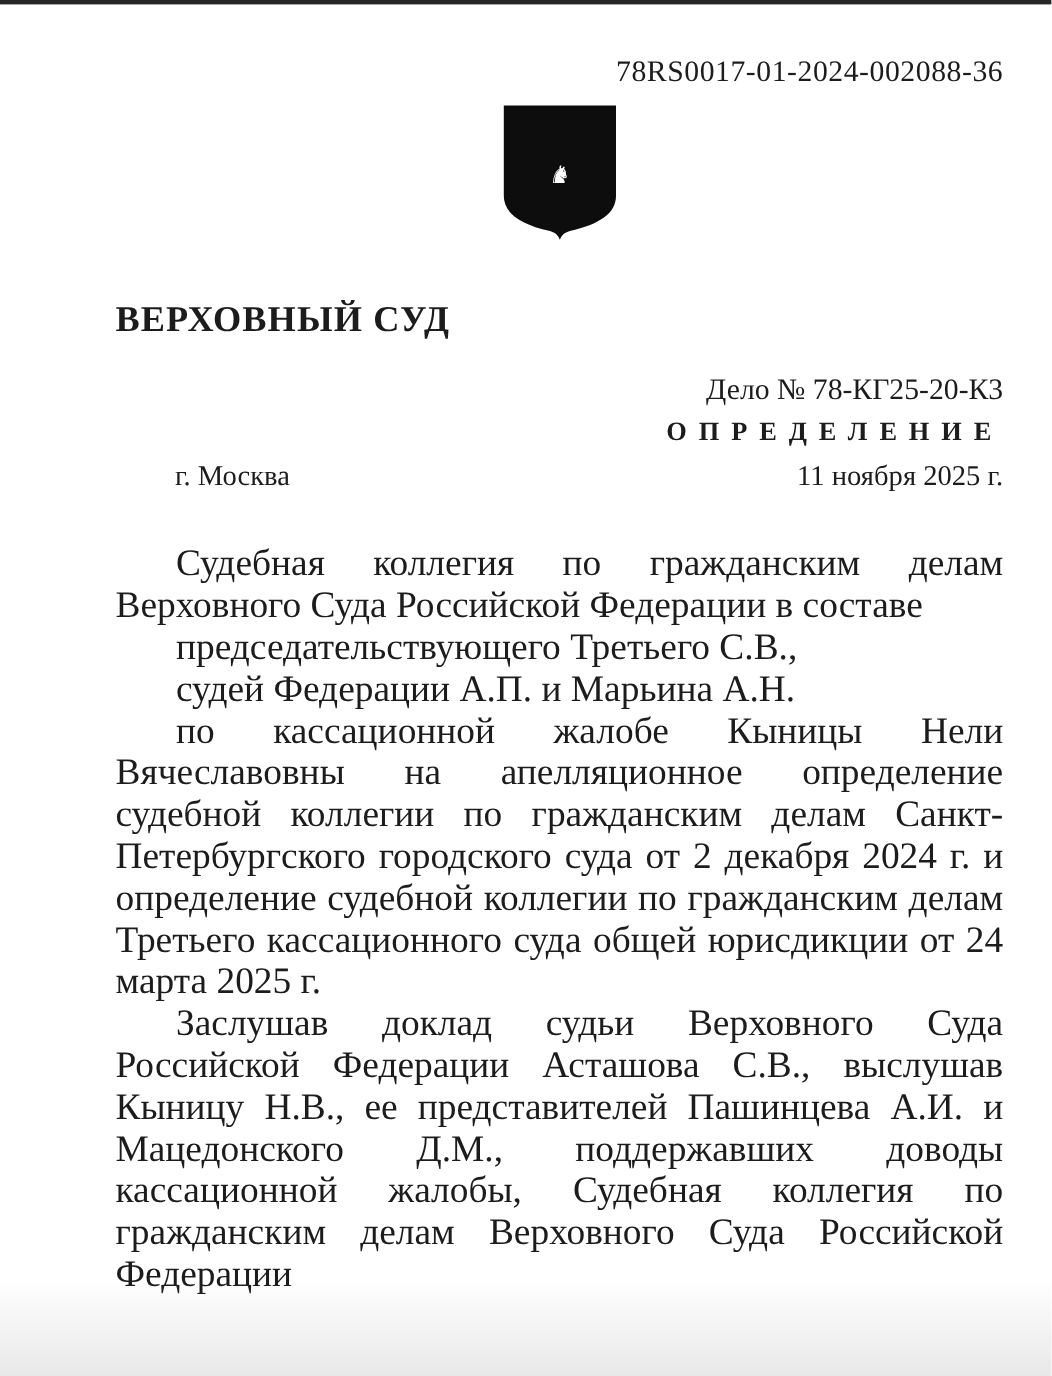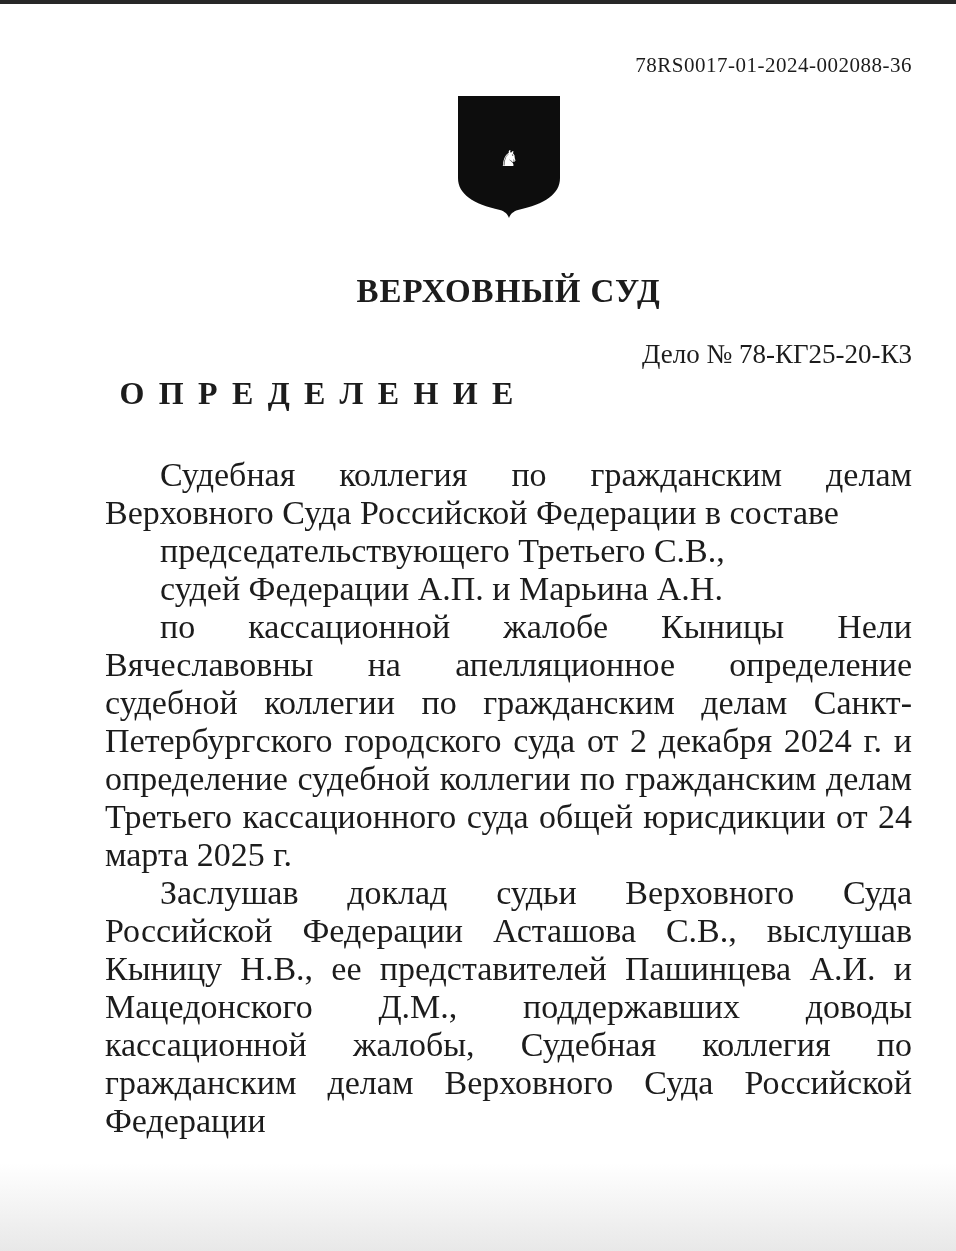--- a/index.html
+++ b/index.html
@@ -24,51 +24,50 @@
     width: 956px; height: 88px;
     background: linear-gradient(to bottom, rgba(128,128,128,0) 0%, rgba(128,128,128,0.18) 100%);
     pointer-events: none;
   }
   .page {
     position: relative;
     padding: 50px 44px 0 105px; 
   }
   .registry {
     text-align: right;
-    font-size: 21px;
+    font-size: 27px;
     line-height: 30px;
     letter-spacing: 0.5px;
     white-space: nowrap;
   }
   .emblem-wrap {
     display: flex;
     justify-content: center;
     margin-top: 13px;
   }
   .shield { display: block; width: 108px; height: 127px; }
   .court-name {
     margin-top: 44px;
-    text-align: center;
     font-weight: bold;
     font-size: 33px;
     line-height: 55px;
     letter-spacing: 1px;
   }
   .case-label {
     margin-top: 20px;
     text-align: right;
     font-size: 27px;
     line-height: 31px;
     white-space: nowrap;
   }
   .doc-type {
     margin-top: 7px;
-    text-align: left;
+    text-align: right;
     font-weight: bold;
-    font-size: 32px;
+    font-size: 24px;
     line-height: 33px;
     letter-spacing: 0.45em;
     text-indent: 0.45em;
   }
   .place-date {
     margin-top: 8px;
     display: flex;
     justify-content: space-between;
     align-items: baseline;
     font-size: 26px;
@@ -105,20 +104,24 @@
   </div>
 
   <div class="court-name">
     <div>ВЕРХОВНЫЙ СУД</div>
   </div>
 
   <div class="case-label">Дело № 78-КГ25-20-К3</div>
 
   <div class="doc-type">ОПРЕДЕЛЕНИЕ</div>
 
+  <div class="place-date">
+    <span class="place">г. Москва</span>
+    <span class="date">11 ноября 2025 г.</span>
+  </div>
 
   <div class="body-text">
     <p>Судебная коллегия по гражданским делам Верховного Суда Российской Федерации в составе</p>
     <p>председательствующего Третьего С.В.,</p>
     <p>судей Федерации А.П. и Марьина А.Н.</p>
     <p>по кассационной жалобе Кыницы Нели Вячеславовны на апелляционное определение судебной коллегии по гражданским делам Санкт-Петербургского городского суда от 2 декабря 2024 г. и определение судебной коллегии по гражданским делам Третьего кассационного суда общей юрисдикции от 24 марта 2025 г.</p>
     <p>Заслушав доклад судьи Верховного Суда Российской Федерации Асташова С.В., выслушав Кыницу Н.В., ее представителей Пашинцева А.И. и Мацедонского Д.М., поддержавших доводы кассационной жалобы, Судебная коллегия по гражданским делам Верховного Суда Российской Федерации</p>
   </div>
 
 </div>

